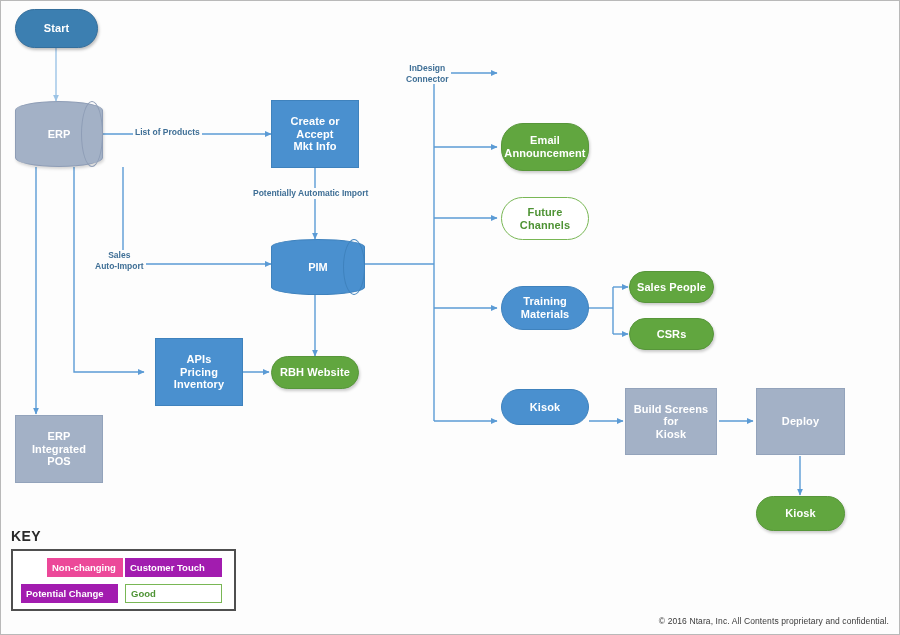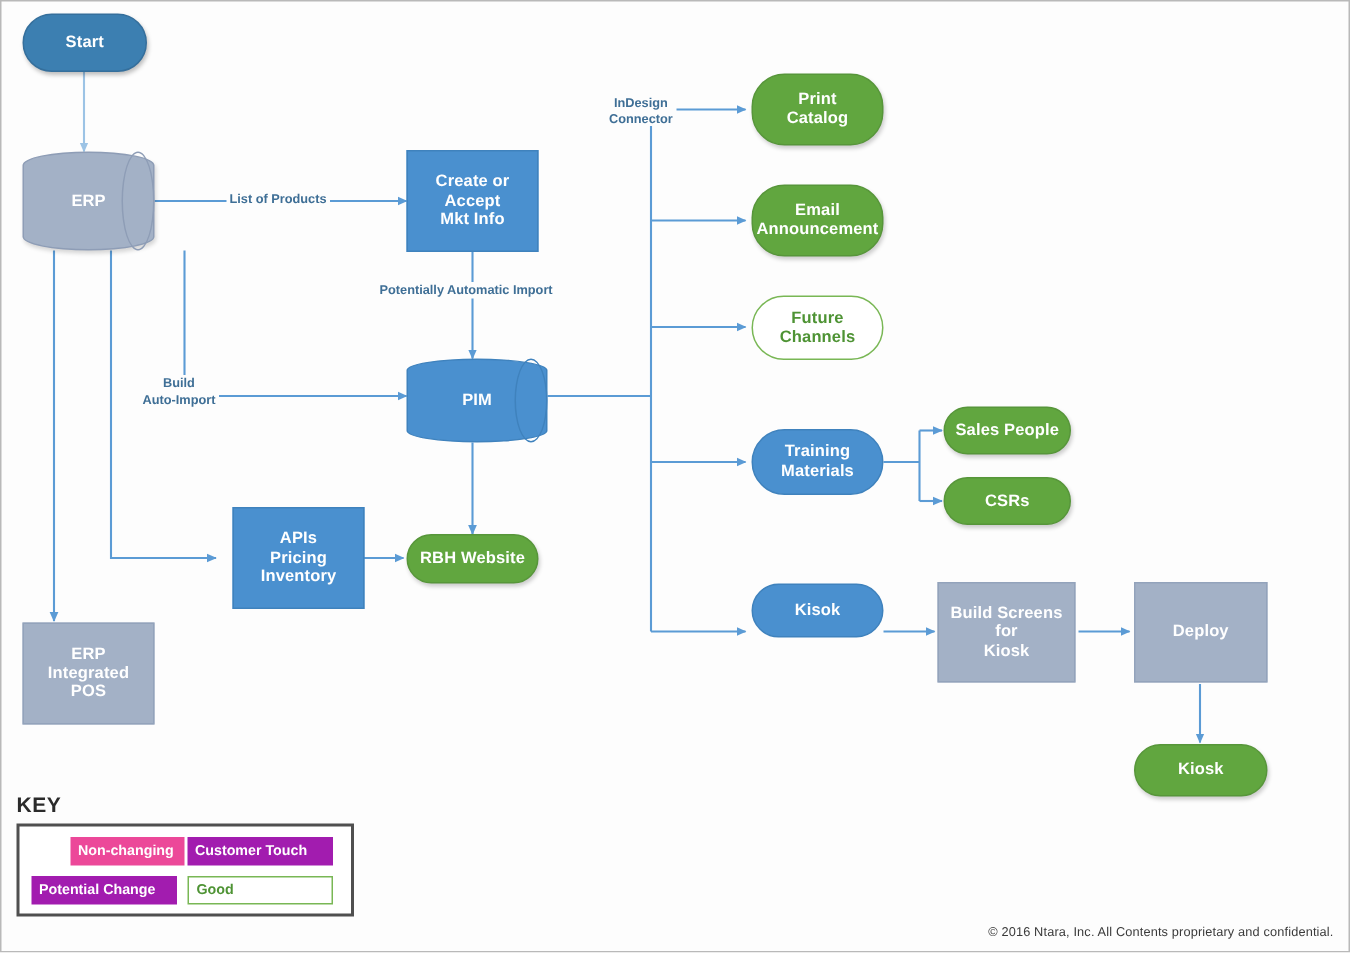--- a/index.html
+++ b/index.html
@@ -231,24 +231,20 @@
   <div class="node fill-green shape-round-sm" style="left:270px; top:355px; width:88px; height:33px;">
     <span>RBH Website</span>
   </div>
 
   <div class="node fill-gray shape-rect" style="left:14px; top:414px; width:88px; height:68px; white-space:pre-line;">
     <span>ERP
 Integrated
 POS</span>
   </div>
 
-  <div class="node fill-green shape-round" style="left:500px; top:48px; width:88px; height:48px; white-space:pre-line;">
-    <span>Print
-Catalog</span>
-  </div>
 
   <div class="node fill-green shape-round" style="left:500px; top:122px; width:88px; height:48px; white-space:pre-line;">
     <span>Email
 Announcement</span>
   </div>
 
   <div class="node fill-greenout shape-round" style="left:500px; top:196px; width:88px; height:43px; white-space:pre-line;">
     <span>Future
 Channels</span>
   </div>
@@ -277,25 +273,25 @@
   </div>
 
   <div class="node fill-gray shape-rect" style="left:755px; top:387px; width:89px; height:67px;">
     <span>Deploy</span>
   </div>
 
   <div class="node fill-green shape-round-sm" style="left:755px; top:495px; width:89px; height:35px;">
     <span>Kiosk</span>
   </div>
 
-  <div class="edge-label" style="left:150px; top:126px;">List of Products</div>
+  <div class="edge-label" style="left:132px; top:126px;">List of Products</div>
 
   <div class="edge-label" style="left:250px; top:187px;">Potentially Automatic Import</div>
 
-  <div class="edge-label" style="left:92px; top:249px;">Build
+  <div class="edge-label" style="left:92px; top:249px;">Sales
 Auto-Import</div>
 
   <div class="edge-label" style="left:403px; top:62px;">InDesign
 Connector</div>
 
   <div id="key-title">KEY</div>
 
   <div id="key-box">
     <div class="key-cell key-nonchanging">
       <span>Non-changing</span>

